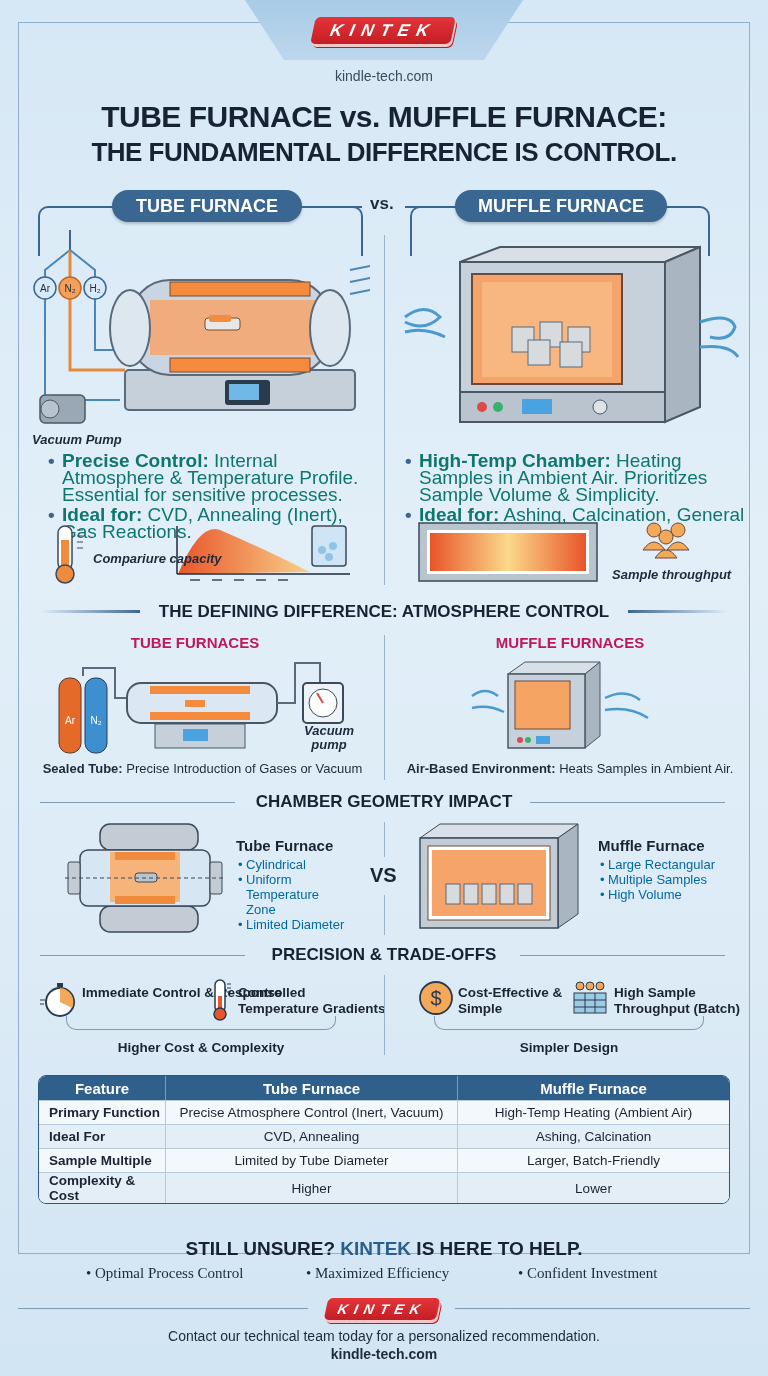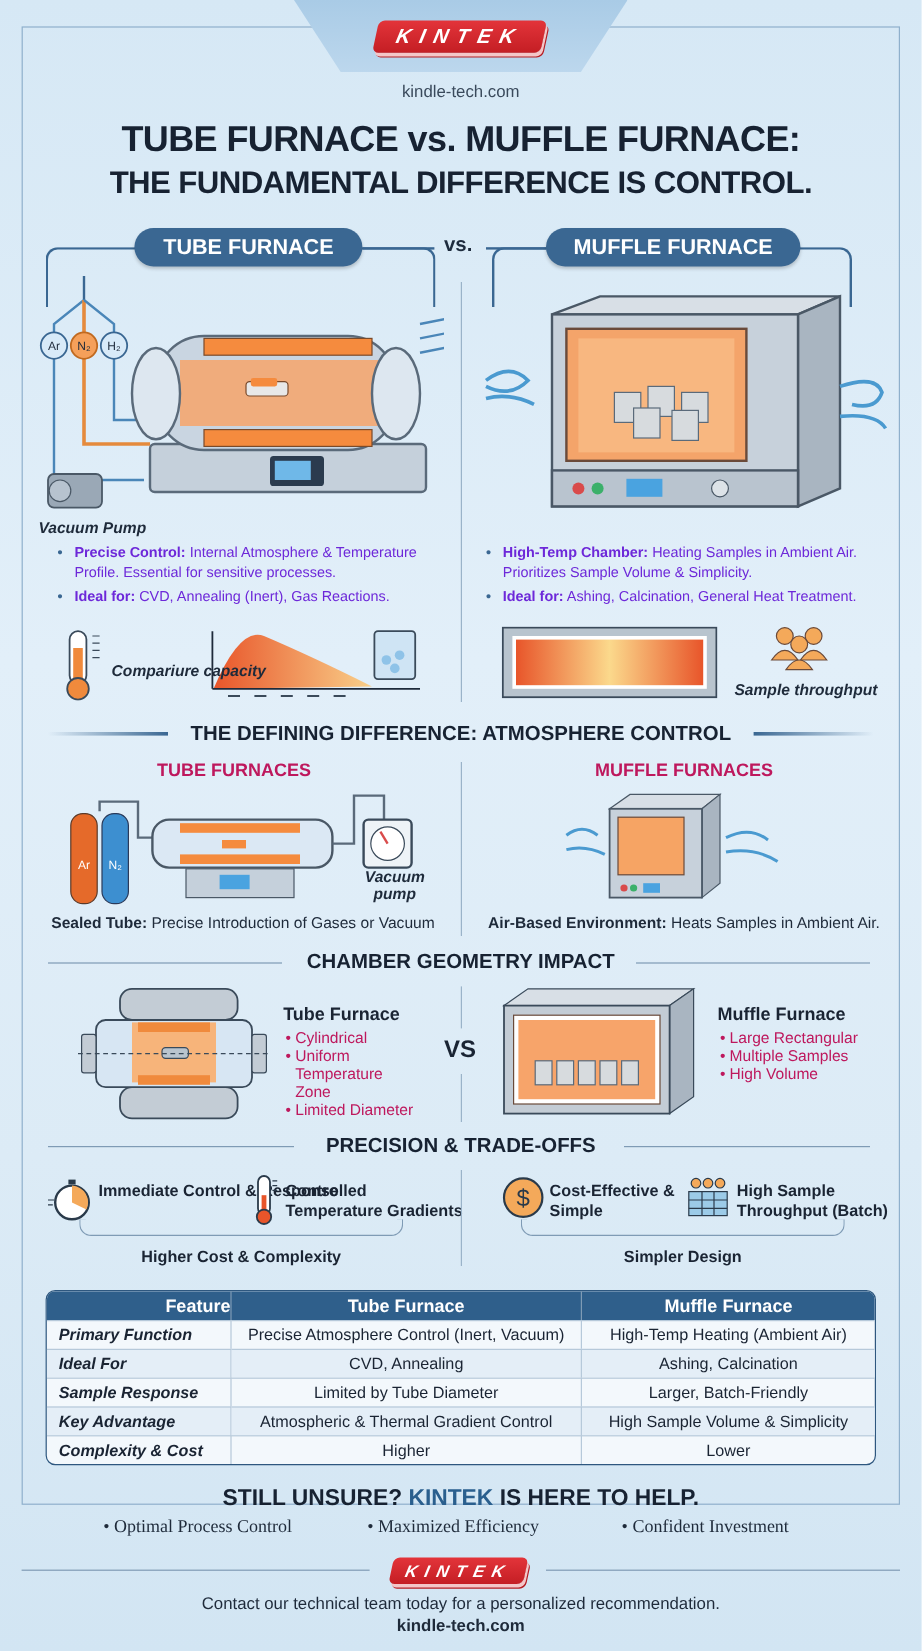--- a/index.html
+++ b/index.html
@@ -42,38 +42,38 @@
     box-shadow: 0 2px 3px rgba(0,0,0,0.2);
   }
   .pill-tube { left: 112px; width: 190px; }
   .pill-muffle { left: 455px; width: 212px; }
   .vs-line { position: absolute; top: 16px; height: 2px; background: #3a6792; }
   .vs-text { position: absolute; left: 370px; top: 4px; font-weight: bold; font-size: 17px; color: #1e2c3e; }
   .side-border { position: absolute; border: 2px solid #3a6792; border-bottom: none; border-radius: 10px 10px 0 0; }
   .divider-v { position: absolute; width: 1px; background: #9ab3c9; }
 
   .illus { position: absolute; }
-  .bullets { position: absolute; font-size: 12px; line-height: 17px; color: #6d28d9; }
+  .bullets { position: absolute; font-size: 19px; line-height: 17px; color: #0f766e; }
   .bullets li { list-style: none; position: relative; padding-left: 14px; margin-bottom: 3px; }
   .bullets li::before { content: "•"; position: absolute; left: 0; color: #3a6792; font-weight: bold; }
   .bullets b { font-weight: bold; }
   .label-sm { position: absolute; font-size: 13px; font-weight: bold; color: #1e2a3a; font-style: italic; }
 
   .sec-head {
     position: absolute; left: 0; width: 100%; text-align: center;
     font-weight: bold; color: #172232; font-size: 17px;
   }
   .sec-line { position: absolute; height: 1px; background: #7f9bb5; }
   .arrow-line { position: absolute; height: 3px; }
   .sub-head { position: absolute; font-size: 15px; font-weight: bold; color: #be185d; text-align: center; }
   .caption { position: absolute; font-size: 13px; color: #1e2a3a; text-align: center; }
   .caption b { font-weight: bold; }
 
   .geo-title { position: absolute; font-size: 15px; font-weight: bold; color: #1a2433; }
-  .geo-list { position: absolute; font-size: 13px; line-height: 15px; color: #be185d; }
+  .geo-list { position: absolute; font-size: 13px; line-height: 15px; color: #0369a1; }
   .geo-list div { padding-left: 8px; position: relative; }
   .geo-list div::before { content: "•"; position: absolute; left: 0; }
   .vs-big { position: absolute; left: 370px; top: 864px; font-size: 20px; font-weight: bold; color: #1a2433; }
 
   .trade { position: absolute; font-size: 13.5px; font-weight: bold; line-height: 16px; color: #1a2433; }
   .brace { position: absolute; height: 14px; border: 1.5px solid #7f9bb5; border-top: none; border-radius: 0 0 10px 10px; }
   .brace-label { position: absolute; font-size: 13.5px; font-weight: bold; color: #1a2433; text-align: center; }
 
   table.cmp {
     position: absolute; left: 38px; top: 1075px; width: 692px;
@@ -82,21 +82,21 @@
     font-size: 13.5px; background: #f3f8fc;
   }
   table.cmp th {
     background: #2f5f8b; color: #fff; font-weight: bold; font-size: 15px;
     height: 24px; border-right: 1px solid #7f9bb5;
   }
   table.cmp td {
     height: 24px; text-align: center; color: #1a2433;
     border-top: 1px solid #b6c9da; border-right: 1px solid #b6c9da;
   }
-  table.cmp td:first-child { text-align: left; padding-left: 10px; font-weight: bold; font-style: italic; }
+  table.cmp td:first-child { text-align: left; padding-left: 10px; font-weight: bold; }
   table.cmp tr:nth-child(even) td { background: #e4eef7; }
   table.cmp th:last-child, table.cmp td:last-child { border-right: none; }
 
   .cta { position: absolute; top: 1238px; width: 100%; text-align: center; font-size: 19px; font-weight: bold; color: #172232; }
   .cta .brand { color: #2a5f8e; }
   .cta-bullets { position: absolute; top: 1265px; width: 100%; font-size: 15px; color: #1e2a3a; }
   .cta-bullets span { position: absolute; font-family: Liberation Serif, serif; }
   .logo-bot { left: 326px; top: 1298px; width: 112px; height: 22px; font-size: 14px; letter-spacing: 6px; }
   .bot-line { position: absolute; top: 1308px; height: 1px; background: #7f9bb5; }
   .contact { position: absolute; top: 1328px; width: 100%; text-align: center; font-size: 14px; color: #1e2a3a; }
@@ -345,45 +345,40 @@
 <div class="trade" style="left:614px; top:985px; width:130px;">High Sample Throughput (Batch)</div>
 <div class="brace" style="left:66px; top:1016px; width:270px;"></div>
 <div class="brace" style="left:434px; top:1016px; width:270px;"></div>
 <div class="brace-label" style="left:66px; top:1040px; width:270px;">Higher Cost &amp; Complexity</div>
 <div class="brace-label" style="left:434px; top:1040px; width:270px;">Simpler Design</div>
 <div class="divider-v" style="left:384px; top:975px; height:80px;"></div>
 
 <table class="cmp">
   <thead>
     <tr>
-      <th style="width:154px;text-align:right;">Feature</th>
+      <th style="width:127px;">Feature</th>
       <th style="width:292px;">Tube Furnace</th>
       <th>Muffle Furnace</th>
     </tr>
   </thead>
   <tbody>
     <tr>
         <td>Primary Function</td>
         <td>Precise Atmosphere Control (Inert, Vacuum)</td>
         <td>High-Temp Heating (Ambient Air)</td>
       </tr>
     <tr>
         <td>Ideal For</td>
         <td>CVD, Annealing</td>
         <td>Ashing, Calcination</td>
       </tr>
     <tr>
-        <td>Sample Response</td>
+        <td>Sample Multiple</td>
         <td>Limited by Tube Diameter</td>
         <td>Larger, Batch-Friendly</td>
-      </tr>
-    <tr>
-        <td>Key Advantage</td>
-        <td>Atmospheric &amp; Thermal Gradient Control</td>
-        <td>High Sample Volume &amp; Simplicity</td>
       </tr>
     <tr>
         <td>Complexity &amp; Cost</td>
         <td>Higher</td>
         <td>Lower</td>
       </tr>
   </tbody>
 </table>
 
 <div class="cta"><span>STILL UNSURE? </span><span class="brand">KINTEK</span><span> IS HERE TO HELP.</span></div>

